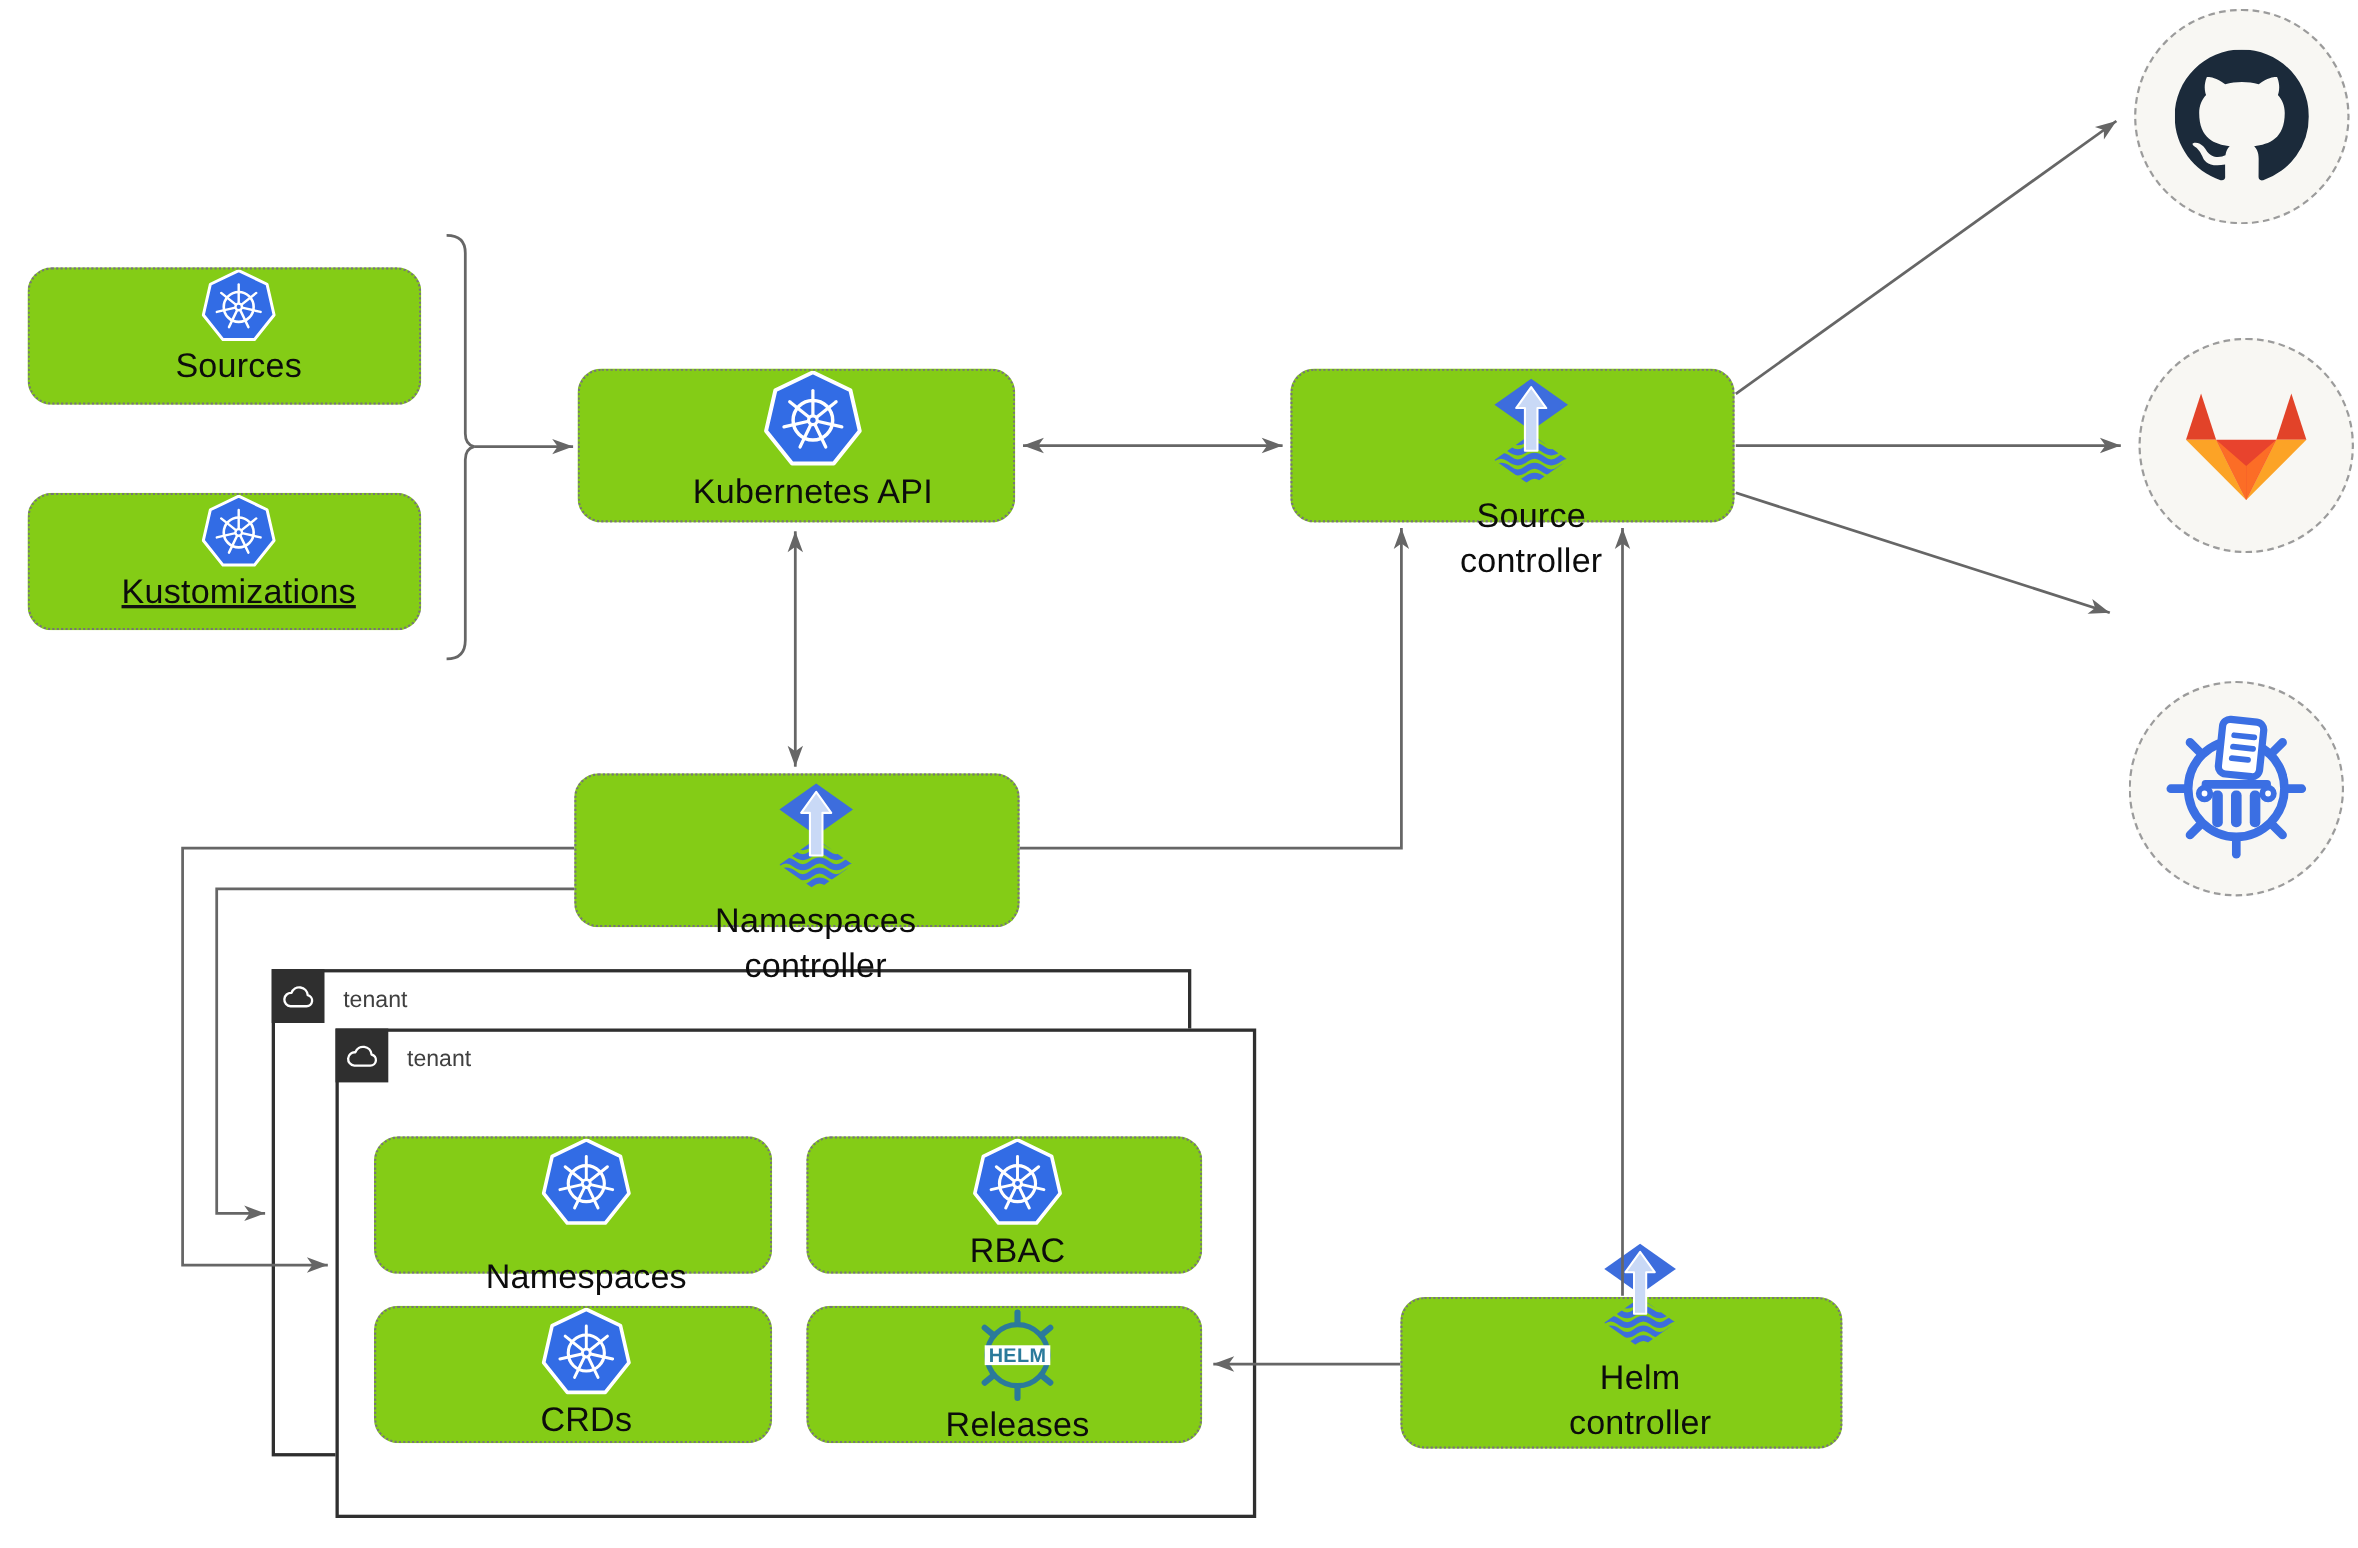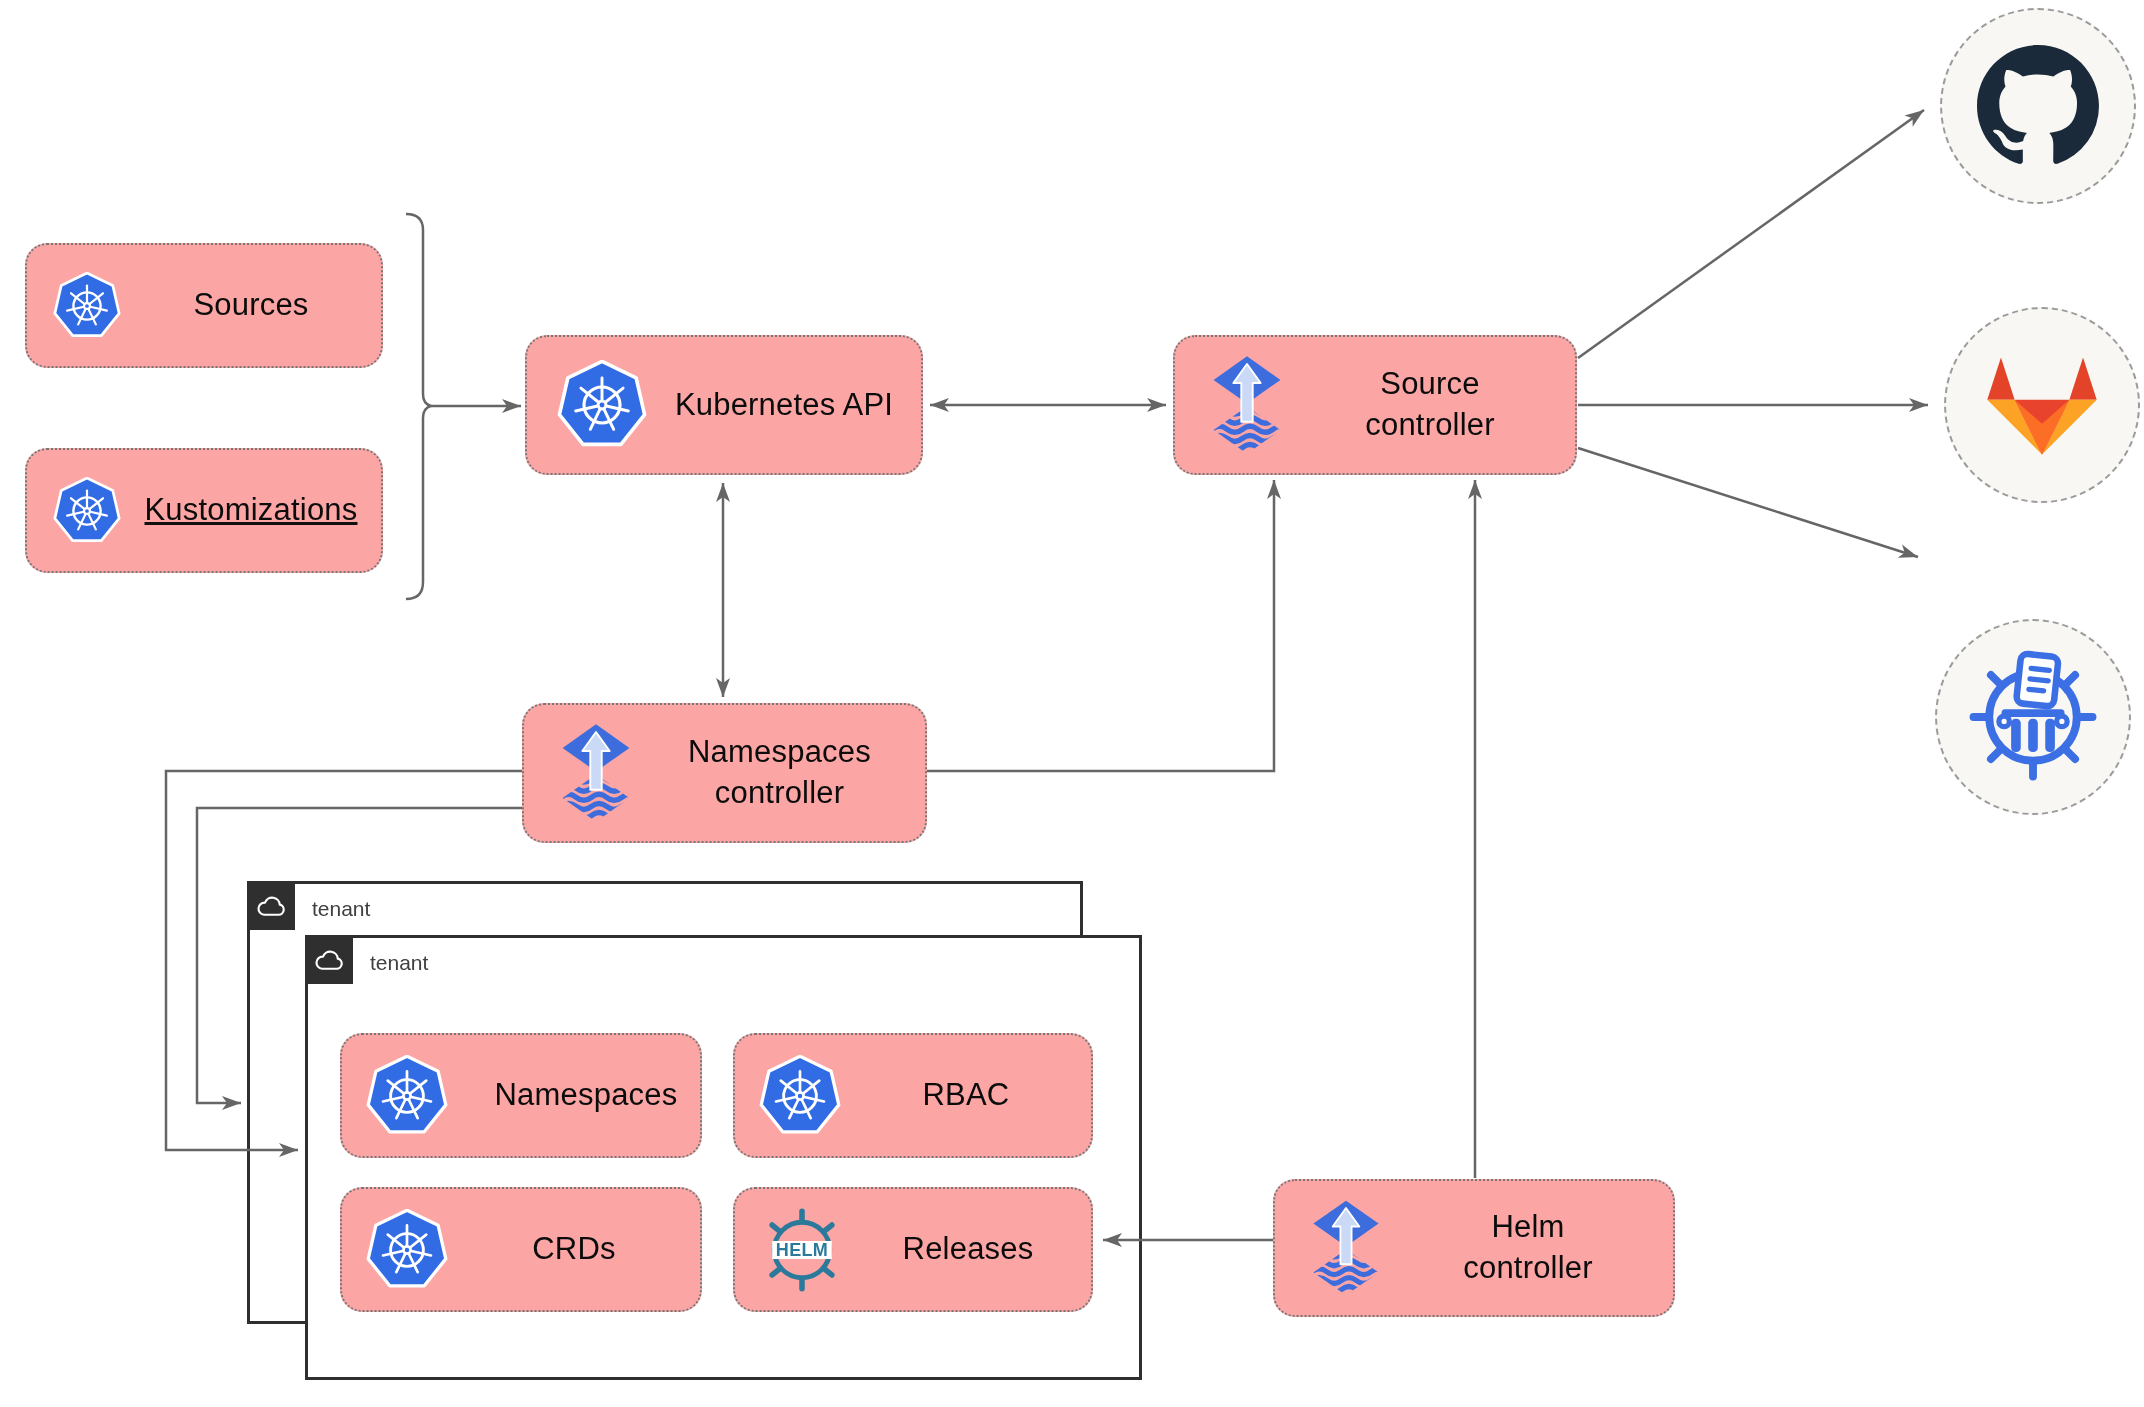--- a/index.html
+++ b/index.html
@@ -2,22 +2,22 @@
 <html><head>
 <meta charset="utf-8">
 <style>
   html,body{margin:0;padding:0;background:#ffffff;}
   #stage{
     position:relative;width:2144px;height:1407px;background:#ffffff;overflow:hidden;
     font-family:"Liberation Sans","DejaVu Sans",sans-serif;color:#111;
   }
   .node{
     position:absolute;box-sizing:border-box;
-    background:#fca5a5;border:2px dotted #767676;border-radius:22px;
-    display:flex;align-items:center;
+    background:#84cc16;border:2px dotted #767676;border-radius:22px;
+    display:flex;align-items:center;flex-direction:column;
   }
   .node .icon-slot{flex:0 0 auto;display:flex;align-items:center;justify-content:center;}
   .node .label{
     flex:1 1 auto;text-align:center;font-size:31px;line-height:1.32;color:#0c0c0c;
     letter-spacing:.2px;
   }
   .label.wrap{max-width:200px;margin:0 auto;}
   .circle-node{
     position:absolute;box-sizing:border-box;border-radius:50%;
     background:#f8f7f3;border:2.5px dashed #9b9b9b;
@@ -200,21 +200,21 @@
 
   <div class="node z3" style="left:522px;top:703px;width:405px;height:140px;padding-left:34px;">
     <span class="icon-slot">
       <svg width="76" height="112">
           <use href="#sym-flux"></use>
         </svg>
       </span>
     <span class="label wrap">Namespaces controller</span>
   </div>
 
-  <div class="node z3" style="left:1273px;top:1179px;width:402px;height:138px;padding-left:34px;">
+  <div class="node z3" style="left:1273px;top:1179px;width:402px;height:138px;padding-left:34px;justify-content:flex-end;">
     <span class="icon-slot">
       <svg width="74" height="110">
           <use href="#sym-flux"></use>
         </svg>
       </span>
     <span class="label wrap">Helm controller</span>
   </div>
 
   <div class="node z3" style="left:340px;top:1033px;width:362px;height:125px;padding-left:24px;gap:24px;">
     <span class="icon-slot">

